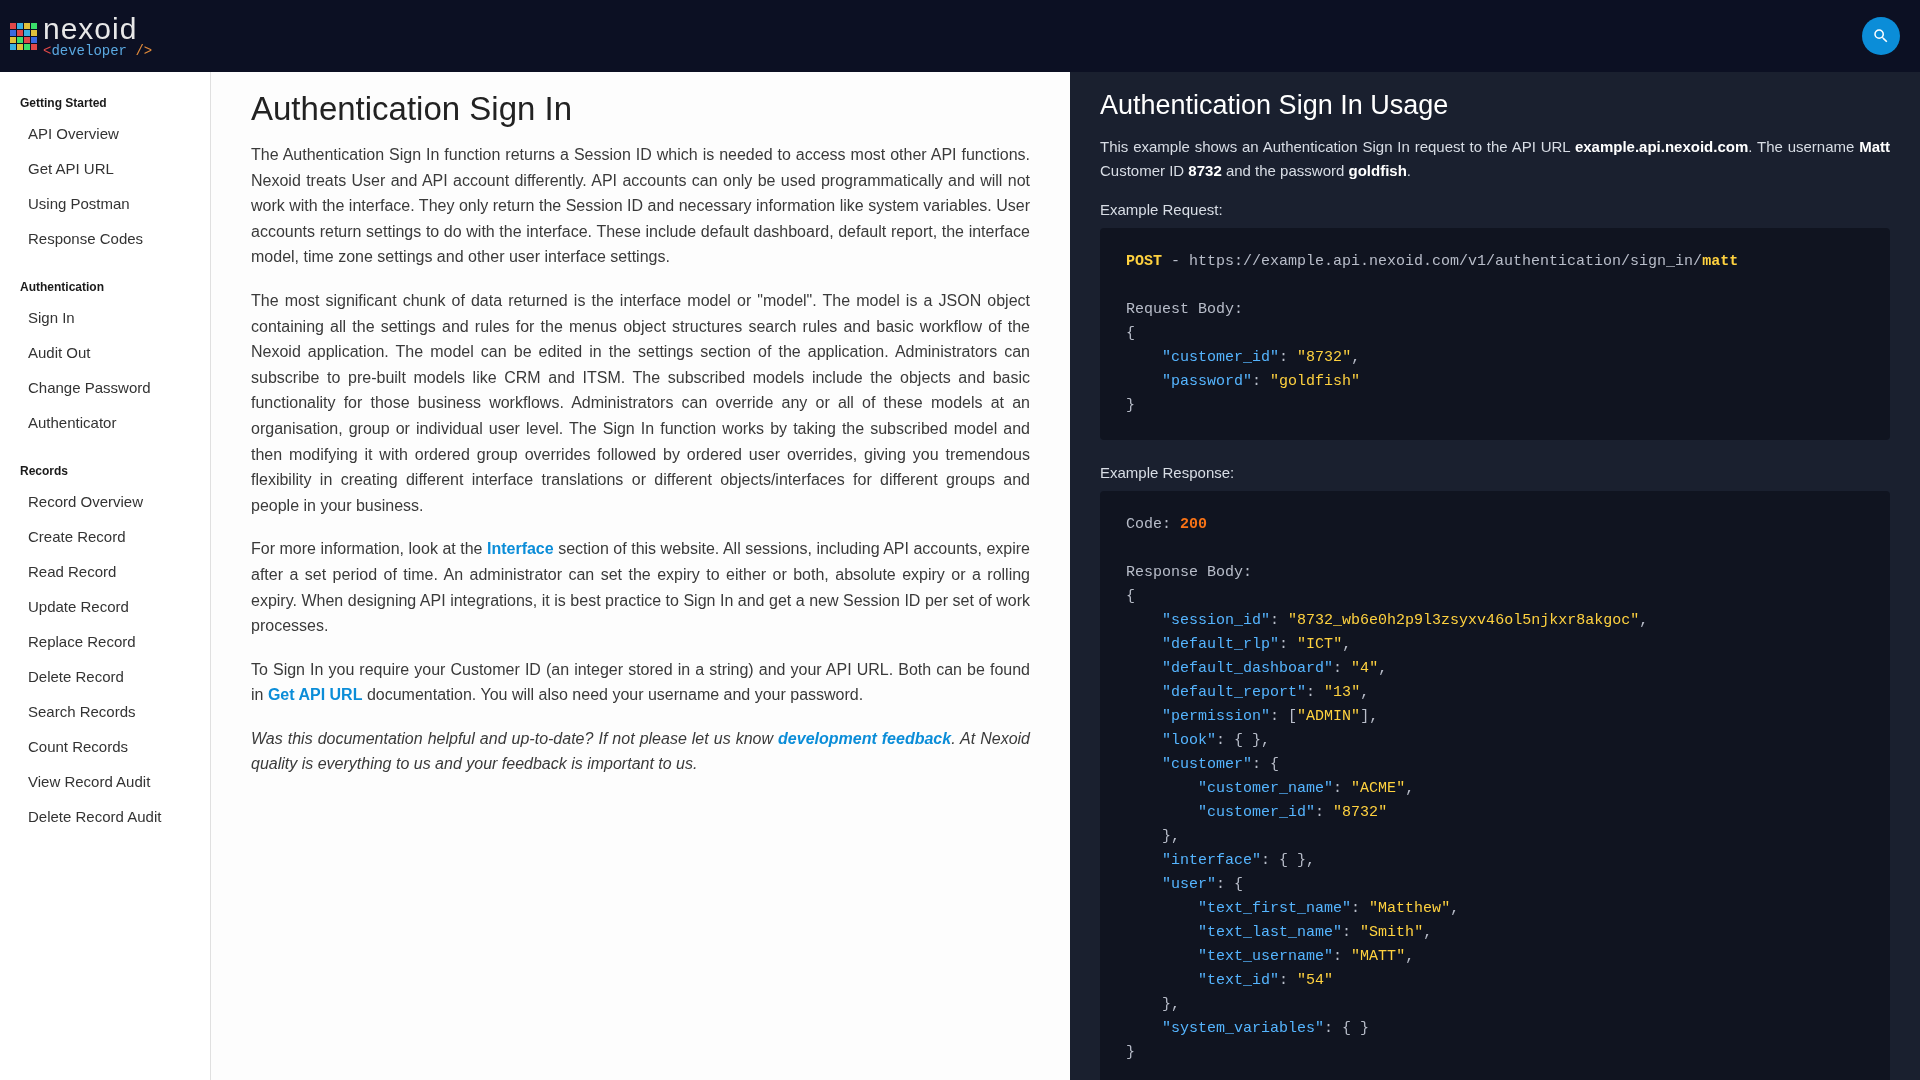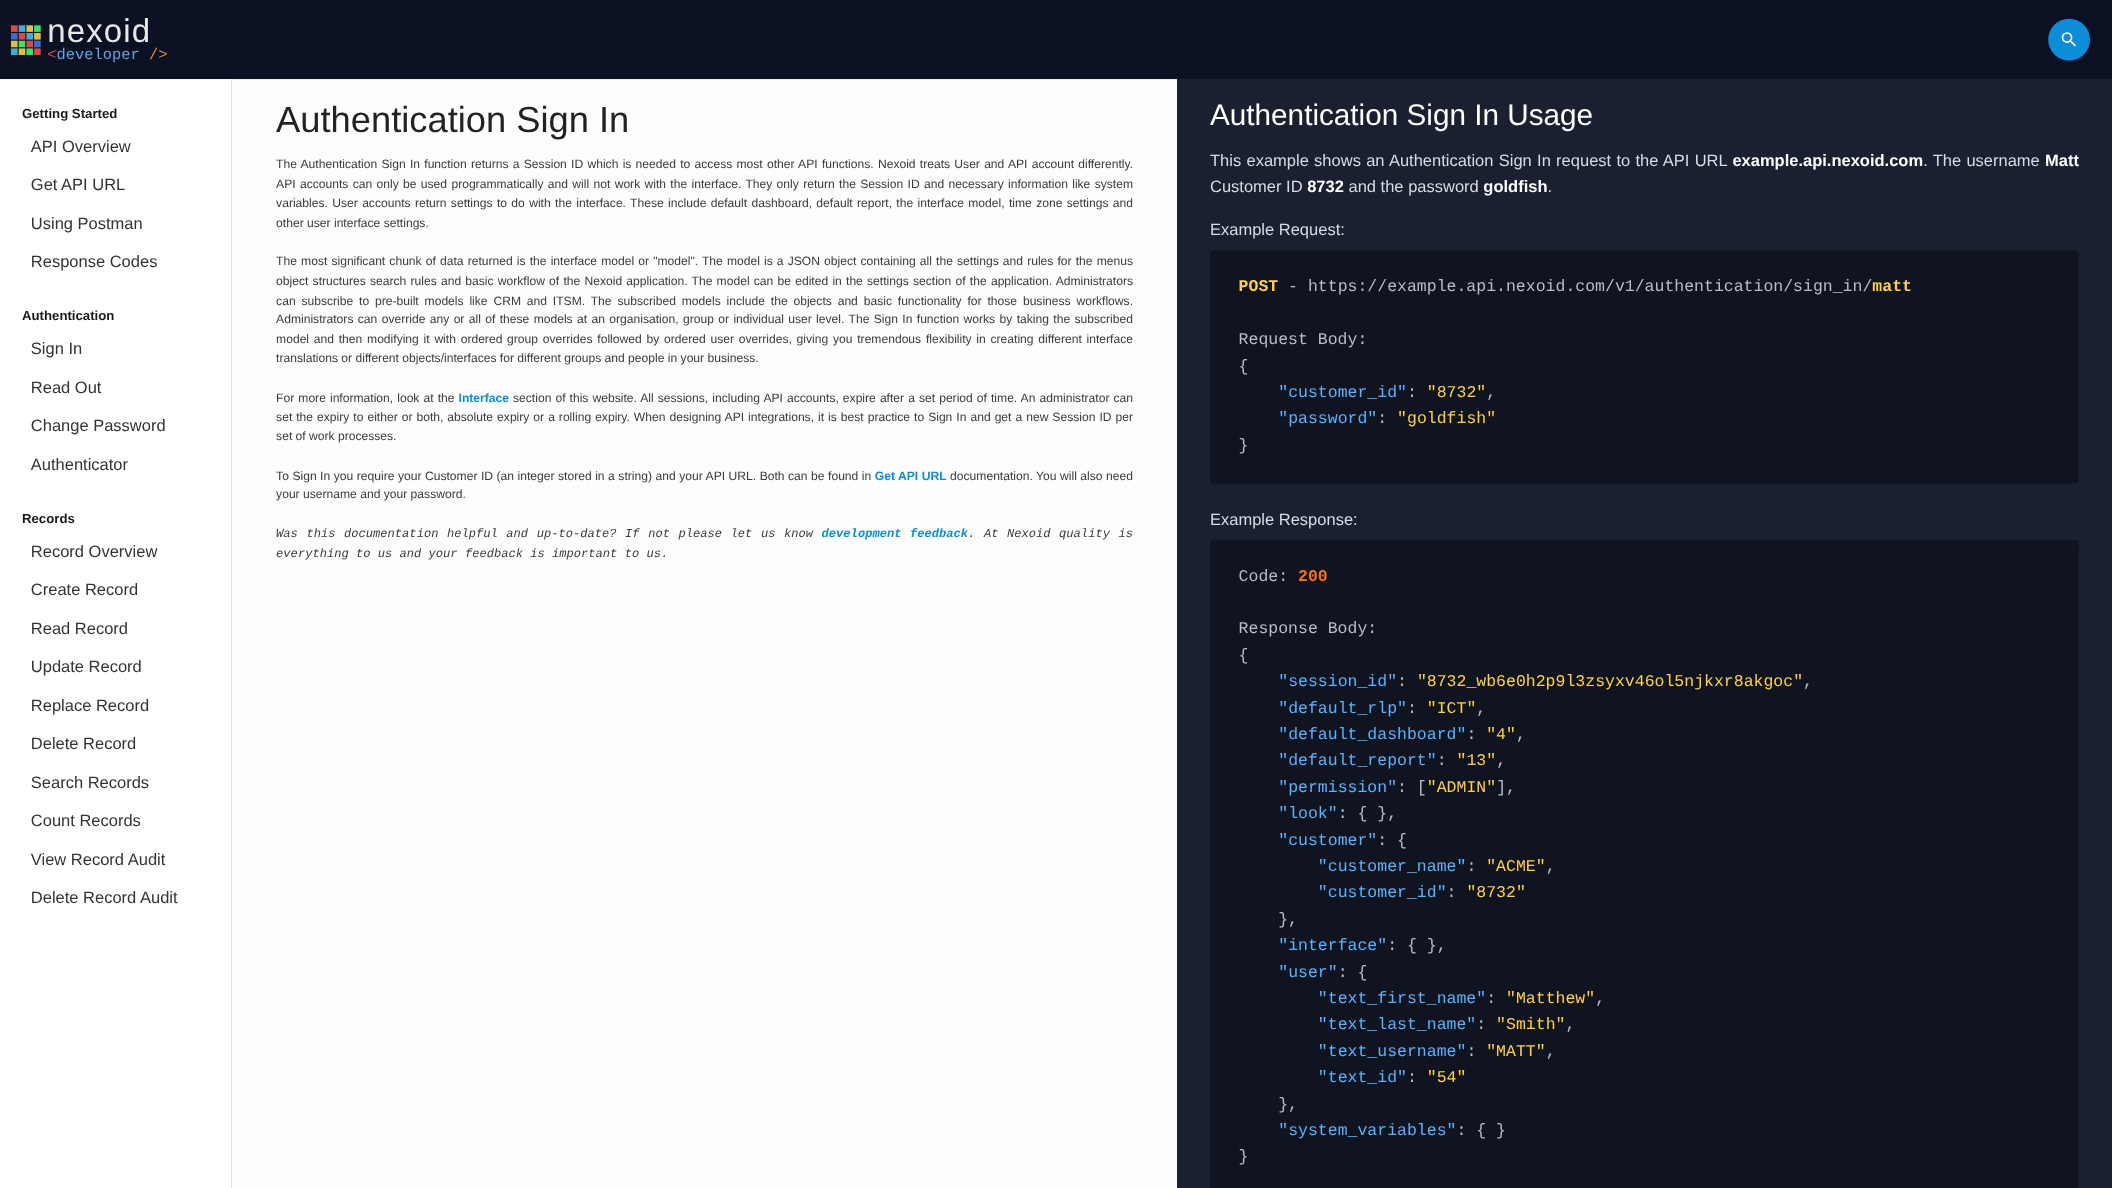--- a/index.html
+++ b/index.html
@@ -19,23 +19,23 @@
 .layout { display: flex; height: calc(1080px - 72px); }
 .sidebar { width: 210px; background: #fff; overflow-y: auto; padding: 18px 0 40px 10px; flex-shrink: 0; }
 .sidebar::-webkit-scrollbar { width: 8px; }
 .sidebar::-webkit-scrollbar-thumb { background: #bbb; border-radius: 4px; }
 .sidebar::-webkit-scrollbar-track { background: #eee; }
 .nav-section-title { font-size: 12px; font-weight: 700; color: #1a1a1a; padding: 6px 10px; }
 .nav-item { font-size: 15px; color: #333; padding: 9px 10px 9px 18px; cursor: pointer; }
 .main-wrap { flex: 1; display: flex; overflow: hidden; }
 .content { flex: 1; background: #fdfdfd; padding: 18px 40px 40px 40px; overflow-y: auto; border-left: 1px solid #e0e0e0; }
 .content h1 { font-size: 33px; font-weight: 400; color: #222; margin-bottom: 14px; }
-.content p { font-size: 11px; color: #3a3a3a; line-height: 1.6; margin-bottom: 18px; text-align: justify; }
+.content p { font-size: 16px; color: #3a3a3a; line-height: 1.6; margin-bottom: 18px; text-align: justify; }
 .content a { color: #0b8dd8; font-weight: 700; text-decoration: none; }
-.feedback { font-style: italic; font-size: 14px; color: #555; font-family: Liberation Mono, monospace; }
+.feedback { font-style: italic; font-size: 14px; color: #555; }
 .usage { width: 850px; background: #1a202f; padding: 18px 30px 16px 30px; overflow-y: auto; color: #e8e8e8; flex-shrink: 0; }
 .usage::-webkit-scrollbar { width: 8px; }
 .usage::-webkit-scrollbar-thumb { background: #4a5468; border-radius: 4px; }
 .usage h2 { font-size: 27px; font-weight: 400; color: #fff; margin-bottom: 14px; }
 .usage p { font-size: 15px; line-height: 1.6; text-align: justify; margin-bottom: 18px; color: #d8dde5; }
 .usage p strong { color: #fff; font-weight: 700; }
 .section-label { font-size: 15px; color: #d8dde5; margin-bottom: 10px; }
 .codeblock { background: #101420; border-radius: 4px; padding: 22px 26px; font-family: 'Consolas', 'Courier New', monospace; font-size: 15px; line-height: 1.6; margin-bottom: 24px; white-space: pre; overflow-x: auto; color: #e8e8e8; }
 .tok-method { color: #ffd23f; font-weight: 700; }
 .tok-user { color: #ffd23f; font-weight: 700; }
@@ -84,21 +84,21 @@
 <div class="layout">
   <div class="sidebar">
     <div class="nav-section-title">Getting Started</div>
     <div class="nav-item">API Overview</div>
     <div class="nav-item">Get API URL</div>
     <div class="nav-item">Using Postman</div>
     <div class="nav-item">Response Codes</div>
     <div style="height:18px"></div>
     <div class="nav-section-title">Authentication</div>
     <div class="nav-item">Sign In</div>
-    <div class="nav-item">Read Out</div>
+    <div class="nav-item">Audit Out</div>
     <div class="nav-item">Change Password</div>
     <div class="nav-item">Authenticator</div>
     <div style="height:18px"></div>
     <div class="nav-section-title">Records</div>
     <div class="nav-item">Record Overview</div>
     <div class="nav-item">Create Record</div>
     <div class="nav-item">Read Record</div>
     <div class="nav-item">Update Record</div>
     <div class="nav-item">Replace Record</div>
     <div class="nav-item">Delete Record</div>

